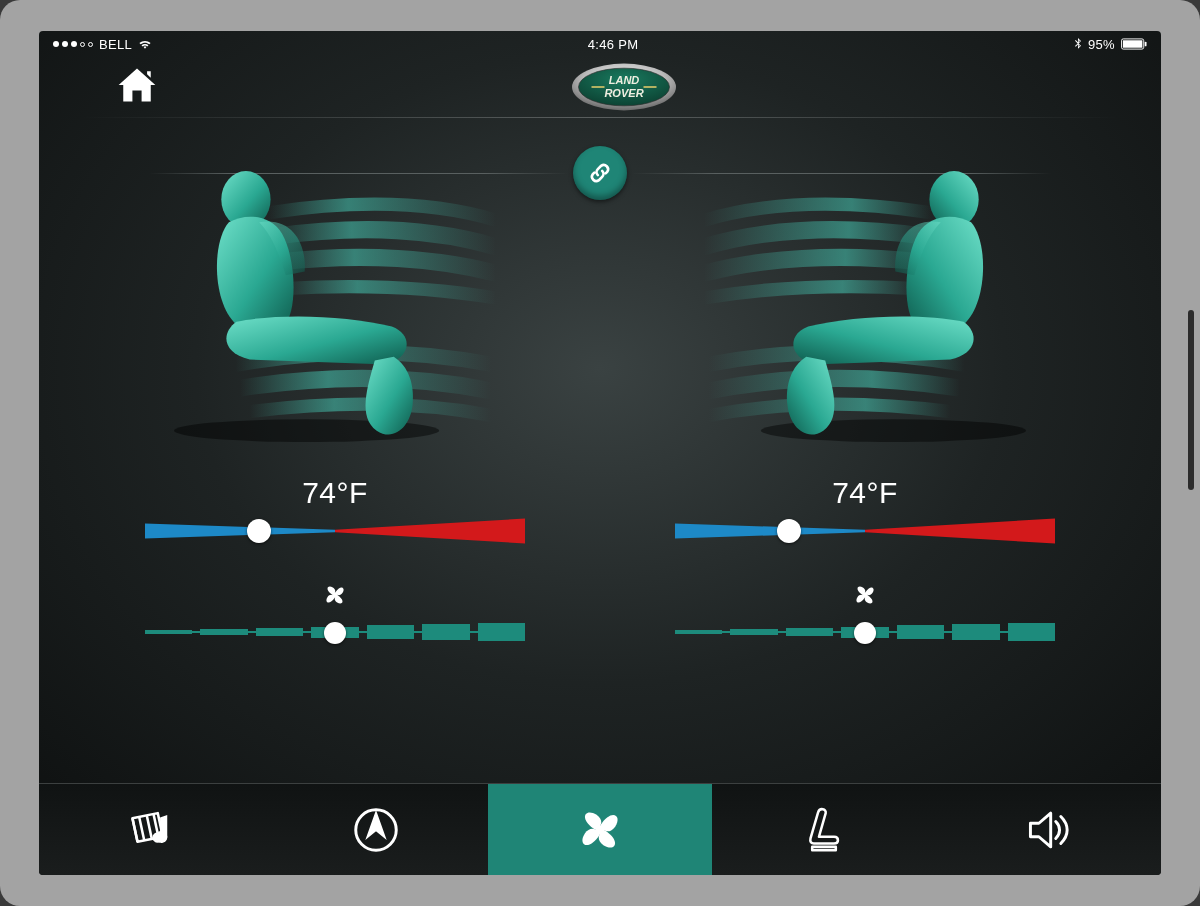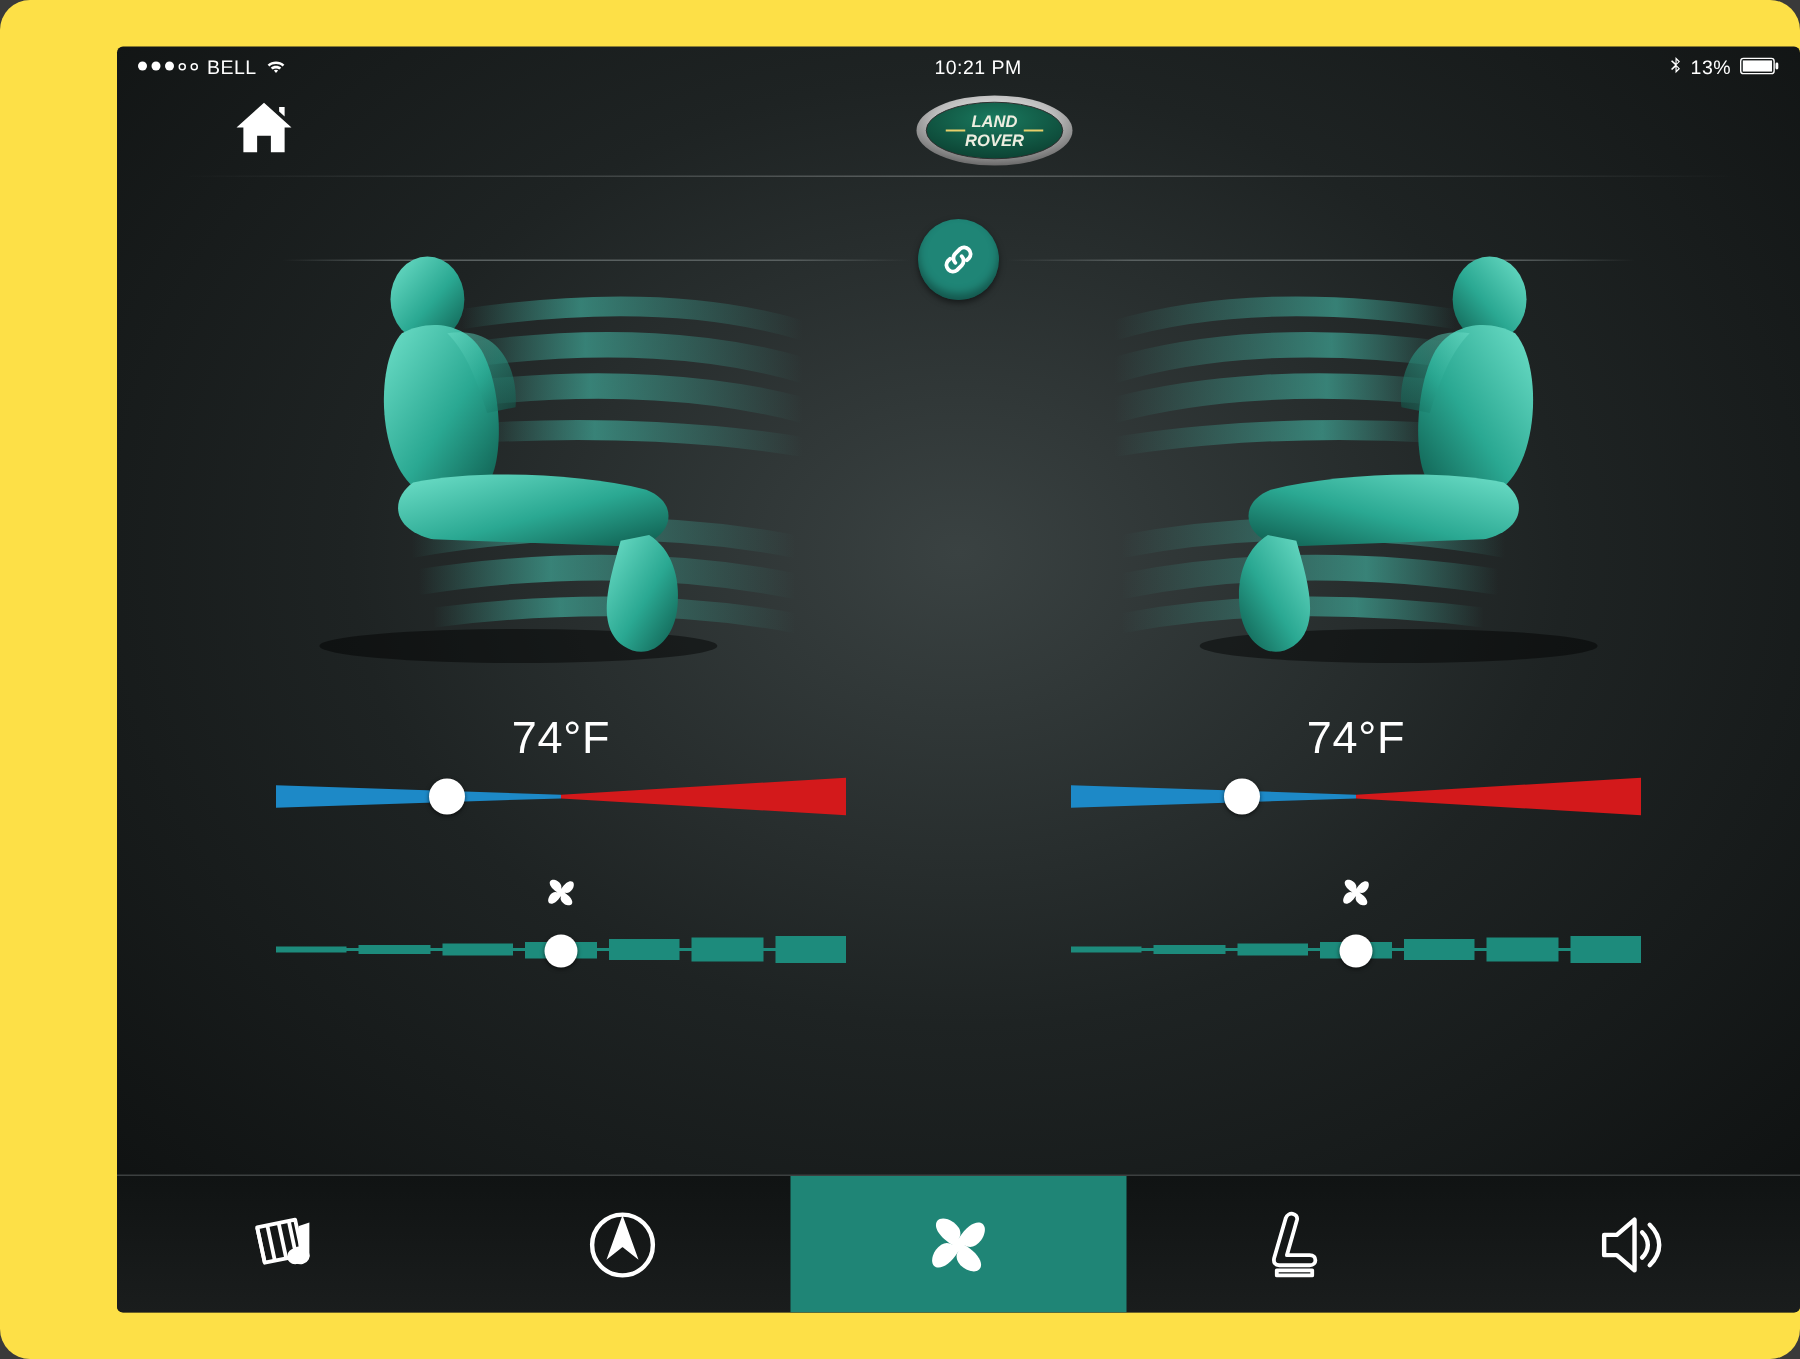--- a/index.html
+++ b/index.html
@@ -1,21 +1,21 @@
 <!DOCTYPE html>
 <html><head>
 <meta charset="utf-8">
 <style>
   * { box-sizing: border-box; margin: 0; padding: 0; }
   html, body { width: 1200px; height: 906px; overflow: hidden; font-family: -apple-system, "Helvetica Neue", Arial, sans-serif; }
   body { background: #3a3a3a; display: flex; align-items: center; justify-content: center; }
 
   .tablet-frame {
-    width: 1200px; height: 906px; background:#fde047; border-radius:20px; position:relative;
-    display:flex; align-items:center; justify-content:flex-end;
+    width: 1200px; height: 906px; background:#a3a3a3; border-radius:20px; position:relative;
+    display:flex; align-items:center; justify-content:center;
   }
   .side-button{
     position:absolute; right:6px; top:310px; width:6px; height:180px; background:#2b2b2b; border-radius:3px;
   }
 
   .screen{
     width:1122px; height:844px; position:relative; overflow:hidden; border-radius:4px;
     background: radial-gradient(ellipse 900px 700px at 50% 40%, #3a4242 0%, #1e2323 45%, #0b0d0d 100%);
     display:flex; flex-direction:column;
   }
@@ -108,26 +108,26 @@
             <span class="dot"></span>
             <span class="dot"></span>
           <span class="dot empty"></span>
             <span class="dot empty"></span>
         </span>
         <span>BELL</span>
         <svg class="wifi-icon" viewBox="0 0 20 14">
           <path d="M10 13 L12 10.5 C11 9.8 9 9.8 8 10.5 Z M5 8 C8 5.5 12 5.5 15 8 L13.2 9.7 C11.3 8.2 8.7 8.2 6.8 9.7 Z M2 5 C6.5 1 13.5 1 18 5 L16.2 6.7 C12.8 3.7 7.2 3.7 3.8 6.7 Z" fill="#fff"></path>
         </svg>
       </div>
-      <div>10:21 PM</div>
+      <div>4:46 PM</div>
       <div class="status-right">
         <svg class="bt-icon" viewBox="0 0 10 16">
           <path d="M5 0 L9 4 L5.8 7.2 L9 10.4 L5 14.4 V8.8 L2 11.6 L1 10.6 L4.6 7.2 L1 3.8 L2 2.8 L5 5.6 Z M6 2.6 V5.8 L7.6 4.2 Z M6 8.6 V11.8 L7.6 10.2 Z" fill="#fff"></path>
         </svg>
-        <span>13%</span>
+        <span>95%</span>
         <svg class="battery-icon" viewBox="0 0 28 12">
           <rect x="0.5" y="0.5" width="24" height="11" rx="2" fill="none" stroke="#fff"></rect>
           <rect x="2" y="2" width="21" height="8" fill="#fff"></rect>
           <rect x="25.5" y="3.5" width="2" height="5" rx="1" fill="#fff"></rect>
         </svg>
       </div>
     </div>
 
     <div class="header">
       <div class="home-btn">

